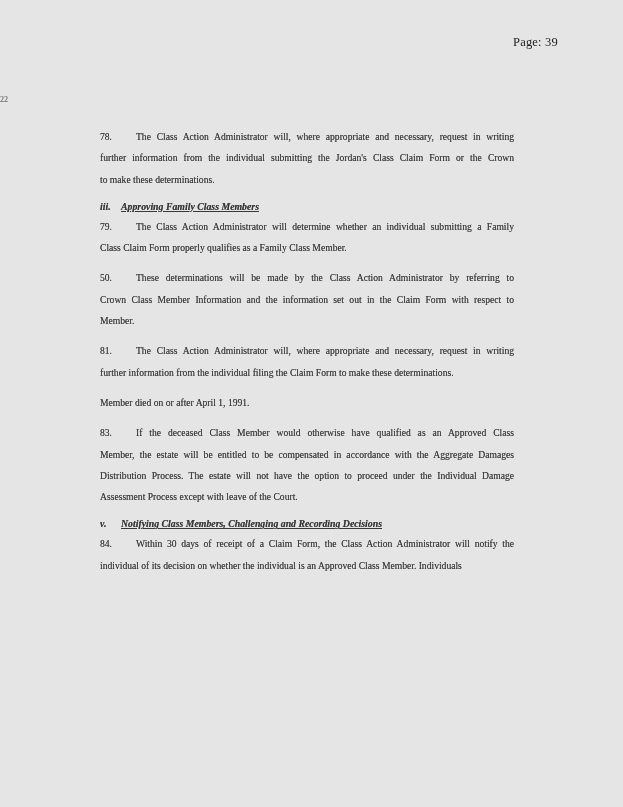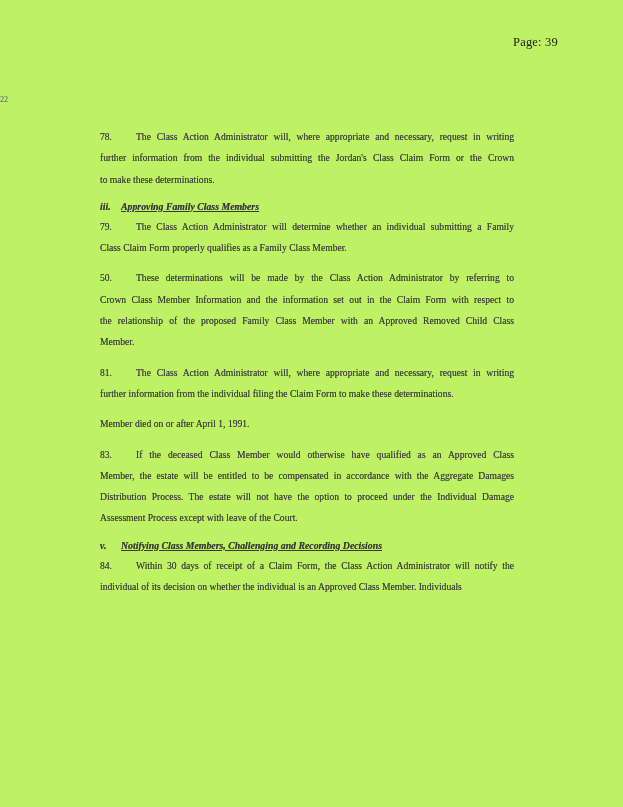--- a/index.html
+++ b/index.html
@@ -4,21 +4,21 @@
 <style>
   html, body {
     margin: 0;
     padding: 0;
     background: #ffffff;
   }
   .page {
     position: relative;
     width: 623px;
     height: 807px;
-    background: #bef264;
+    background: #e5e5e5;
     overflow: hidden;
     font-family: "Liberation Serif", "DejaVu Serif", serif;
   }
   
   .page-header {
     position: absolute;
     top: 35px;
     right: 65px;
     font-size: 12.5px;
     color: #1c1c1c;
@@ -90,21 +90,20 @@
         <div class="line last"><span>to make these determinations.</span></div>
       </div>
       <div class="heading"><span class="hnum">iii.</span><span>Approving Family Class Members</span></div>
       <div class="para">
         <div class="line"><span class="pnum">79.</span><span>The Class Action Administrator will determine whether an individual submitting a Family</span></div>
         <div class="line last"><span>Class Claim Form properly qualifies as a Family Class Member.</span></div>
       </div>
       <div class="para">
         <div class="line"><span class="pnum">50.</span><span>These determinations will be made by the Class Action Administrator by referring to</span></div>
         <div class="line"><span>Crown Class Member Information and the information set out in the Claim Form with respect to</span></div>
-        <div class="line"><span>the relationship of the proposed Family Class Member with an Approved Removed Child Class</span></div>
         <div class="line last"><span>Member.</span></div>
       </div>
       <div class="para">
         <div class="line"><span class="pnum">81.</span><span>The Class Action Administrator will, where appropriate and necessary, request in writing</span></div>
         <div class="line last"><span>further information from the individual filing the Claim Form to make these determinations.</span></div>
       </div>
       <div class="para">
         <div class="line last"><span>Member died on or after April 1, 1991.</span></div>
       </div>
       <div class="para">

